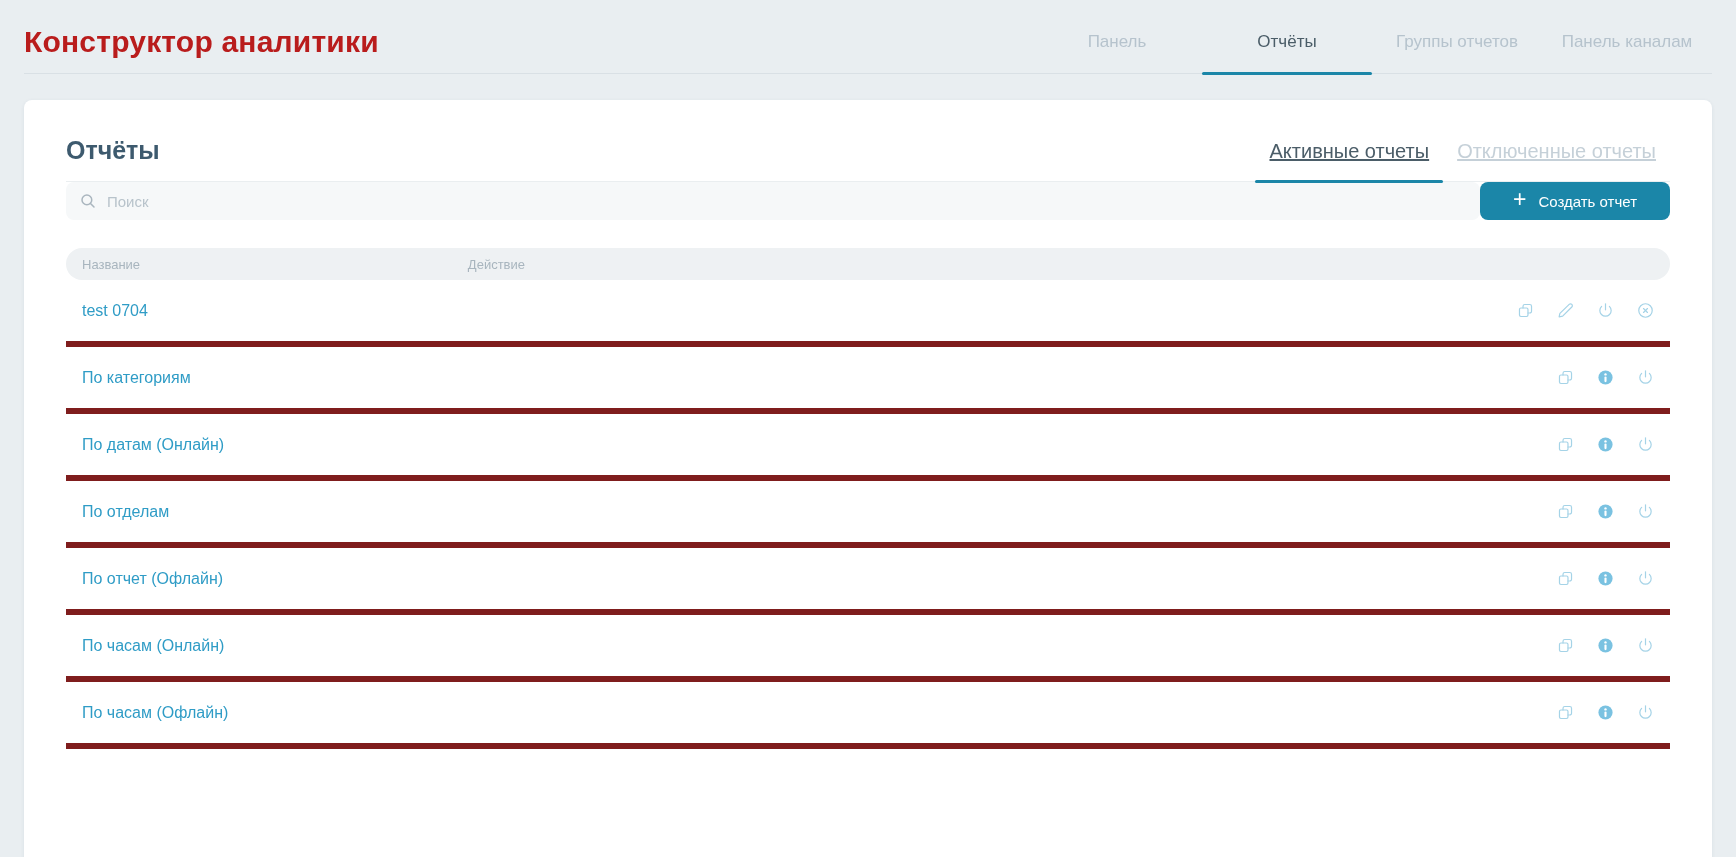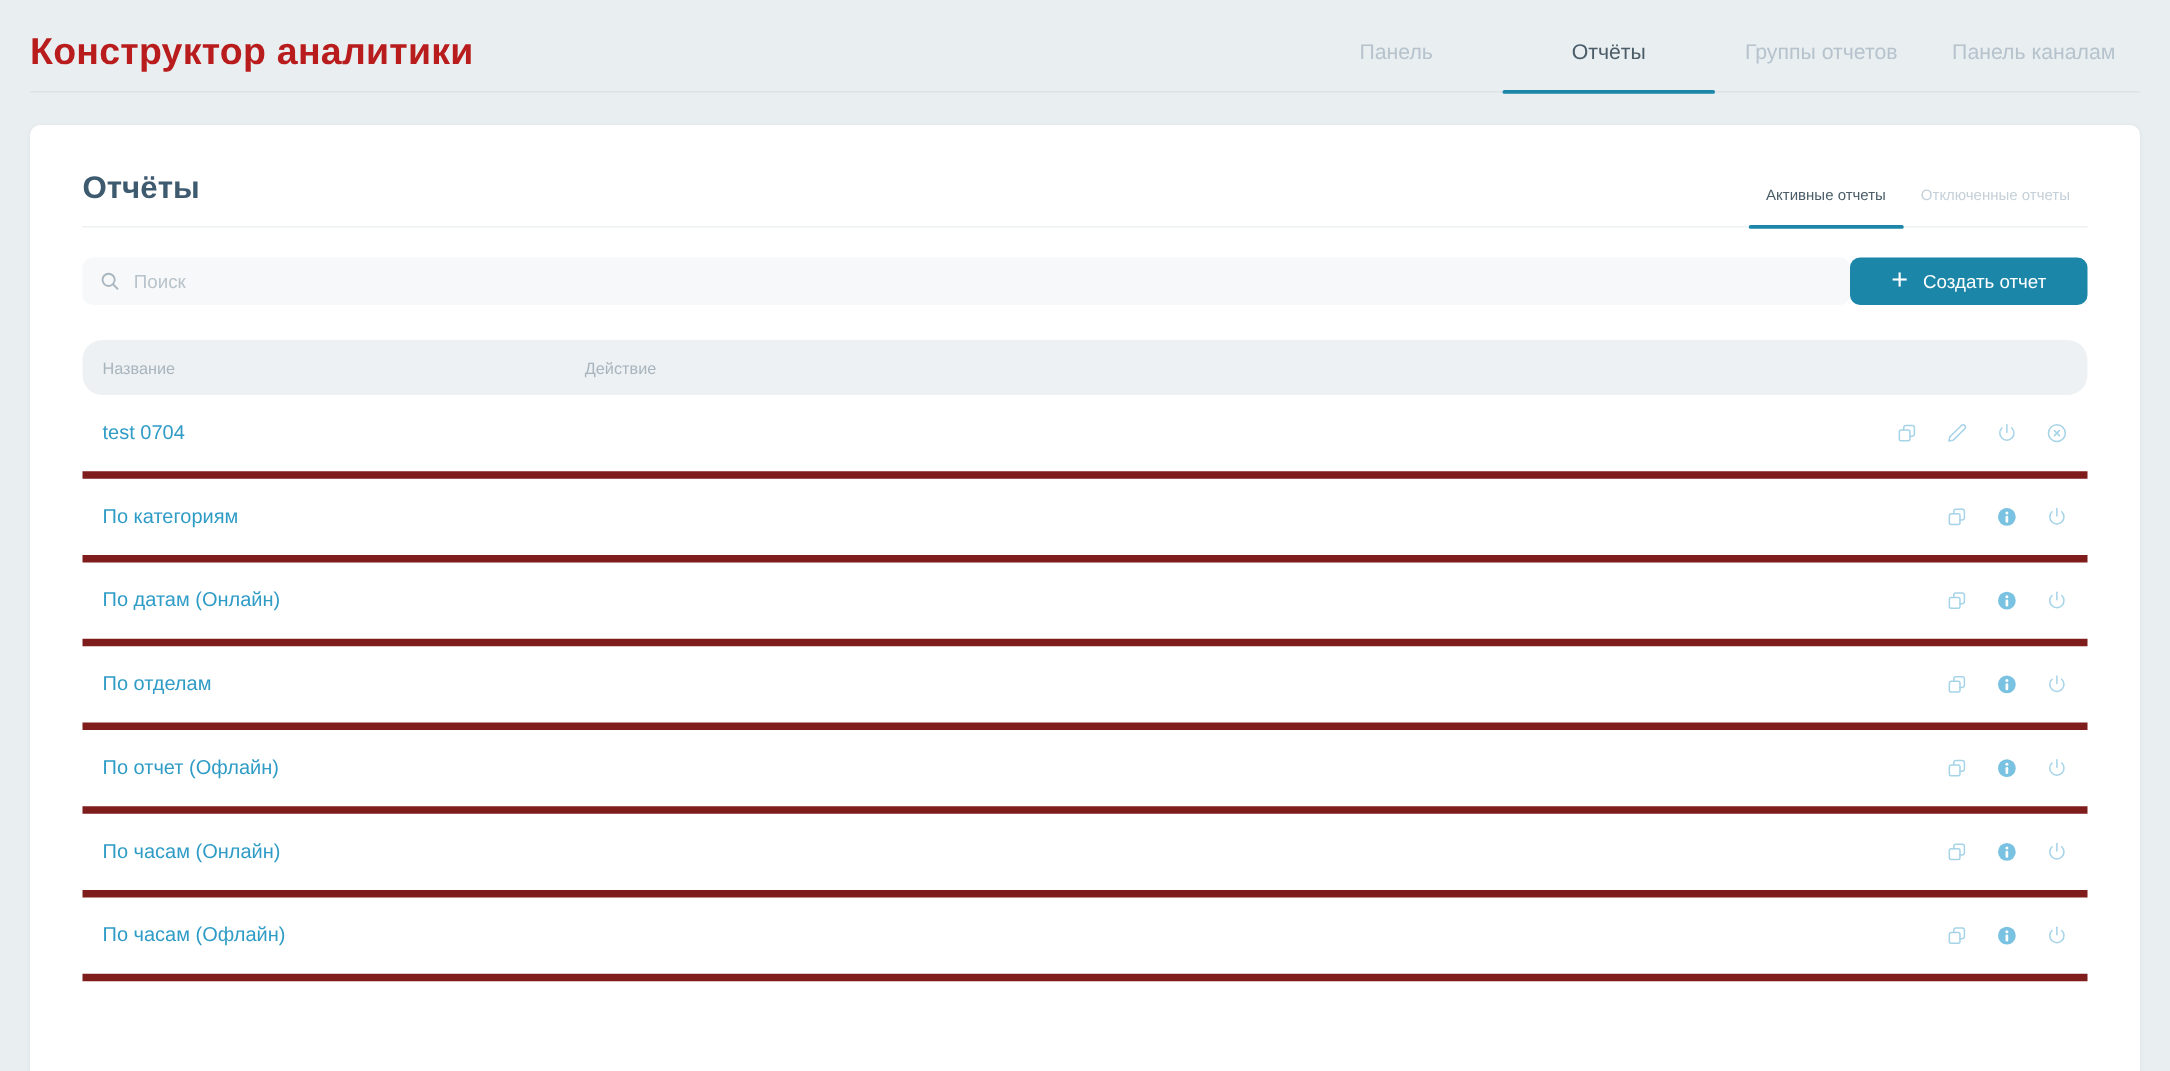--- a/index.html
+++ b/index.html
@@ -55,34 +55,35 @@
   }
   .card-head {
     display:flex; justify-content:space-between; align-items:flex-end;
     border-bottom:1px solid #eaeef0;
     height:82px;
   }
   .panel-title { font-size:25px; font-weight:bold; color:#3d5a6e; padding-bottom:16px; }
   .sub-tabs { display:flex; }
   .sub-tab {
     padding:0 14px 18px;
-    font-size:12px;
+    font-size:20px;
     color:#c5d0d8;
     position:relative;
     cursor:pointer;
     white-space:nowrap;
+    text-decoration:underline;
   }
   .sub-tab.active { color:#4b5d68; }
   .sub-tab.active::after {
     content:""; position:absolute; left:0; bottom:-2px;
     width:100%; height:3px; background:var(--accent); border-radius:2px;
   }
 
   
-  .toolbar { display:flex; margin-top:24px; }
+  .toolbar { display:flex; }
   .search-box {
     flex:1; height:38px;
     background:#f6f8f9;
     border-radius:8px;
     display:flex; align-items:center;
     padding:0 13px; gap:10px;
   }
   .search-box svg { width:18px; height:18px; color:#aab6bf; flex:none; }
   .search-box input {
     border:none; outline:none; background:transparent;
@@ -97,21 +98,21 @@
     color:#ffffff; font-size:15px;
     display:flex; align-items:center; justify-content:center; gap:12px;
     cursor:pointer;
     font-family:"Liberation Sans", sans-serif;
   }
   .plus-glyph { font-size:23px; font-weight:400; line-height:1; margin-top:-3px; }
 
   
   .table { margin-top:28px; }
   .thead {
-    height:44px;
+    height:32px;
     background:#eef1f3;
     border-radius:16px;
     display:flex; align-items:center;
     padding:0 16px;
     font-size:13px; color:#a8b5be;
   }
   .col-name { width:263px; flex:none; }
   .col-desc { flex:1; font-size:15px; color:#9aa8b2; }
   .col-action { width:180px; flex:none; text-align:right; }
   .trow {

